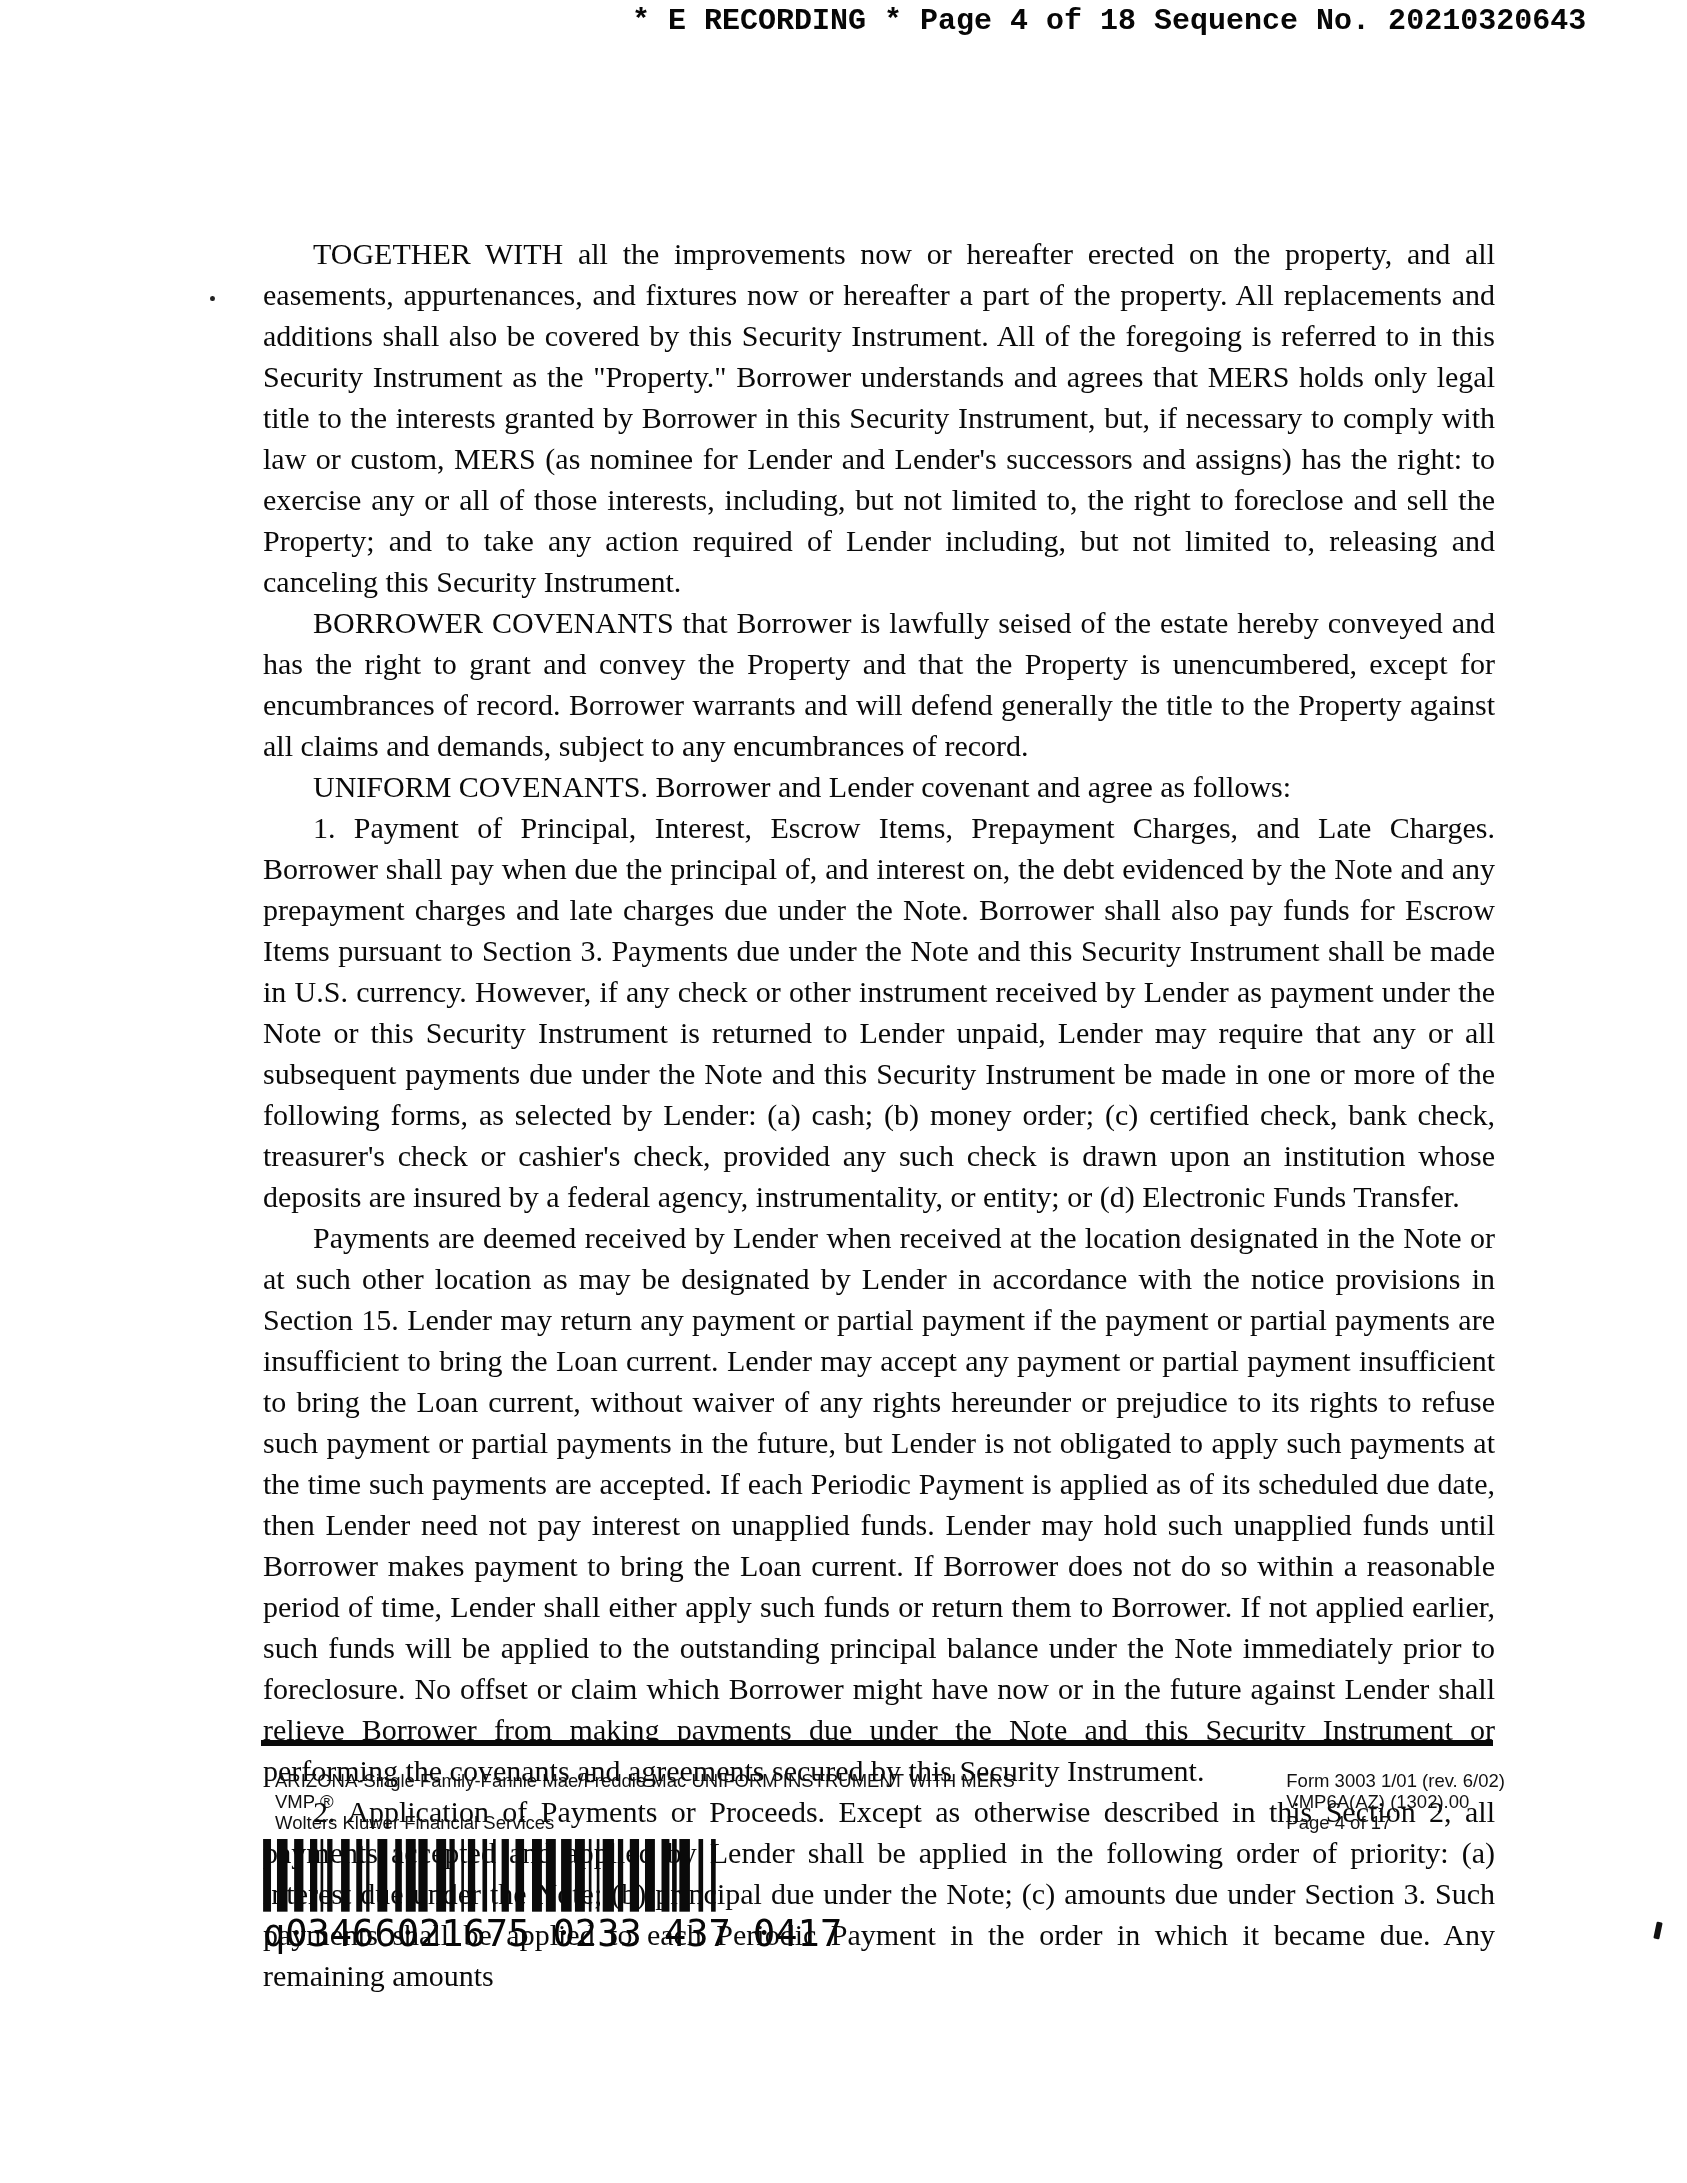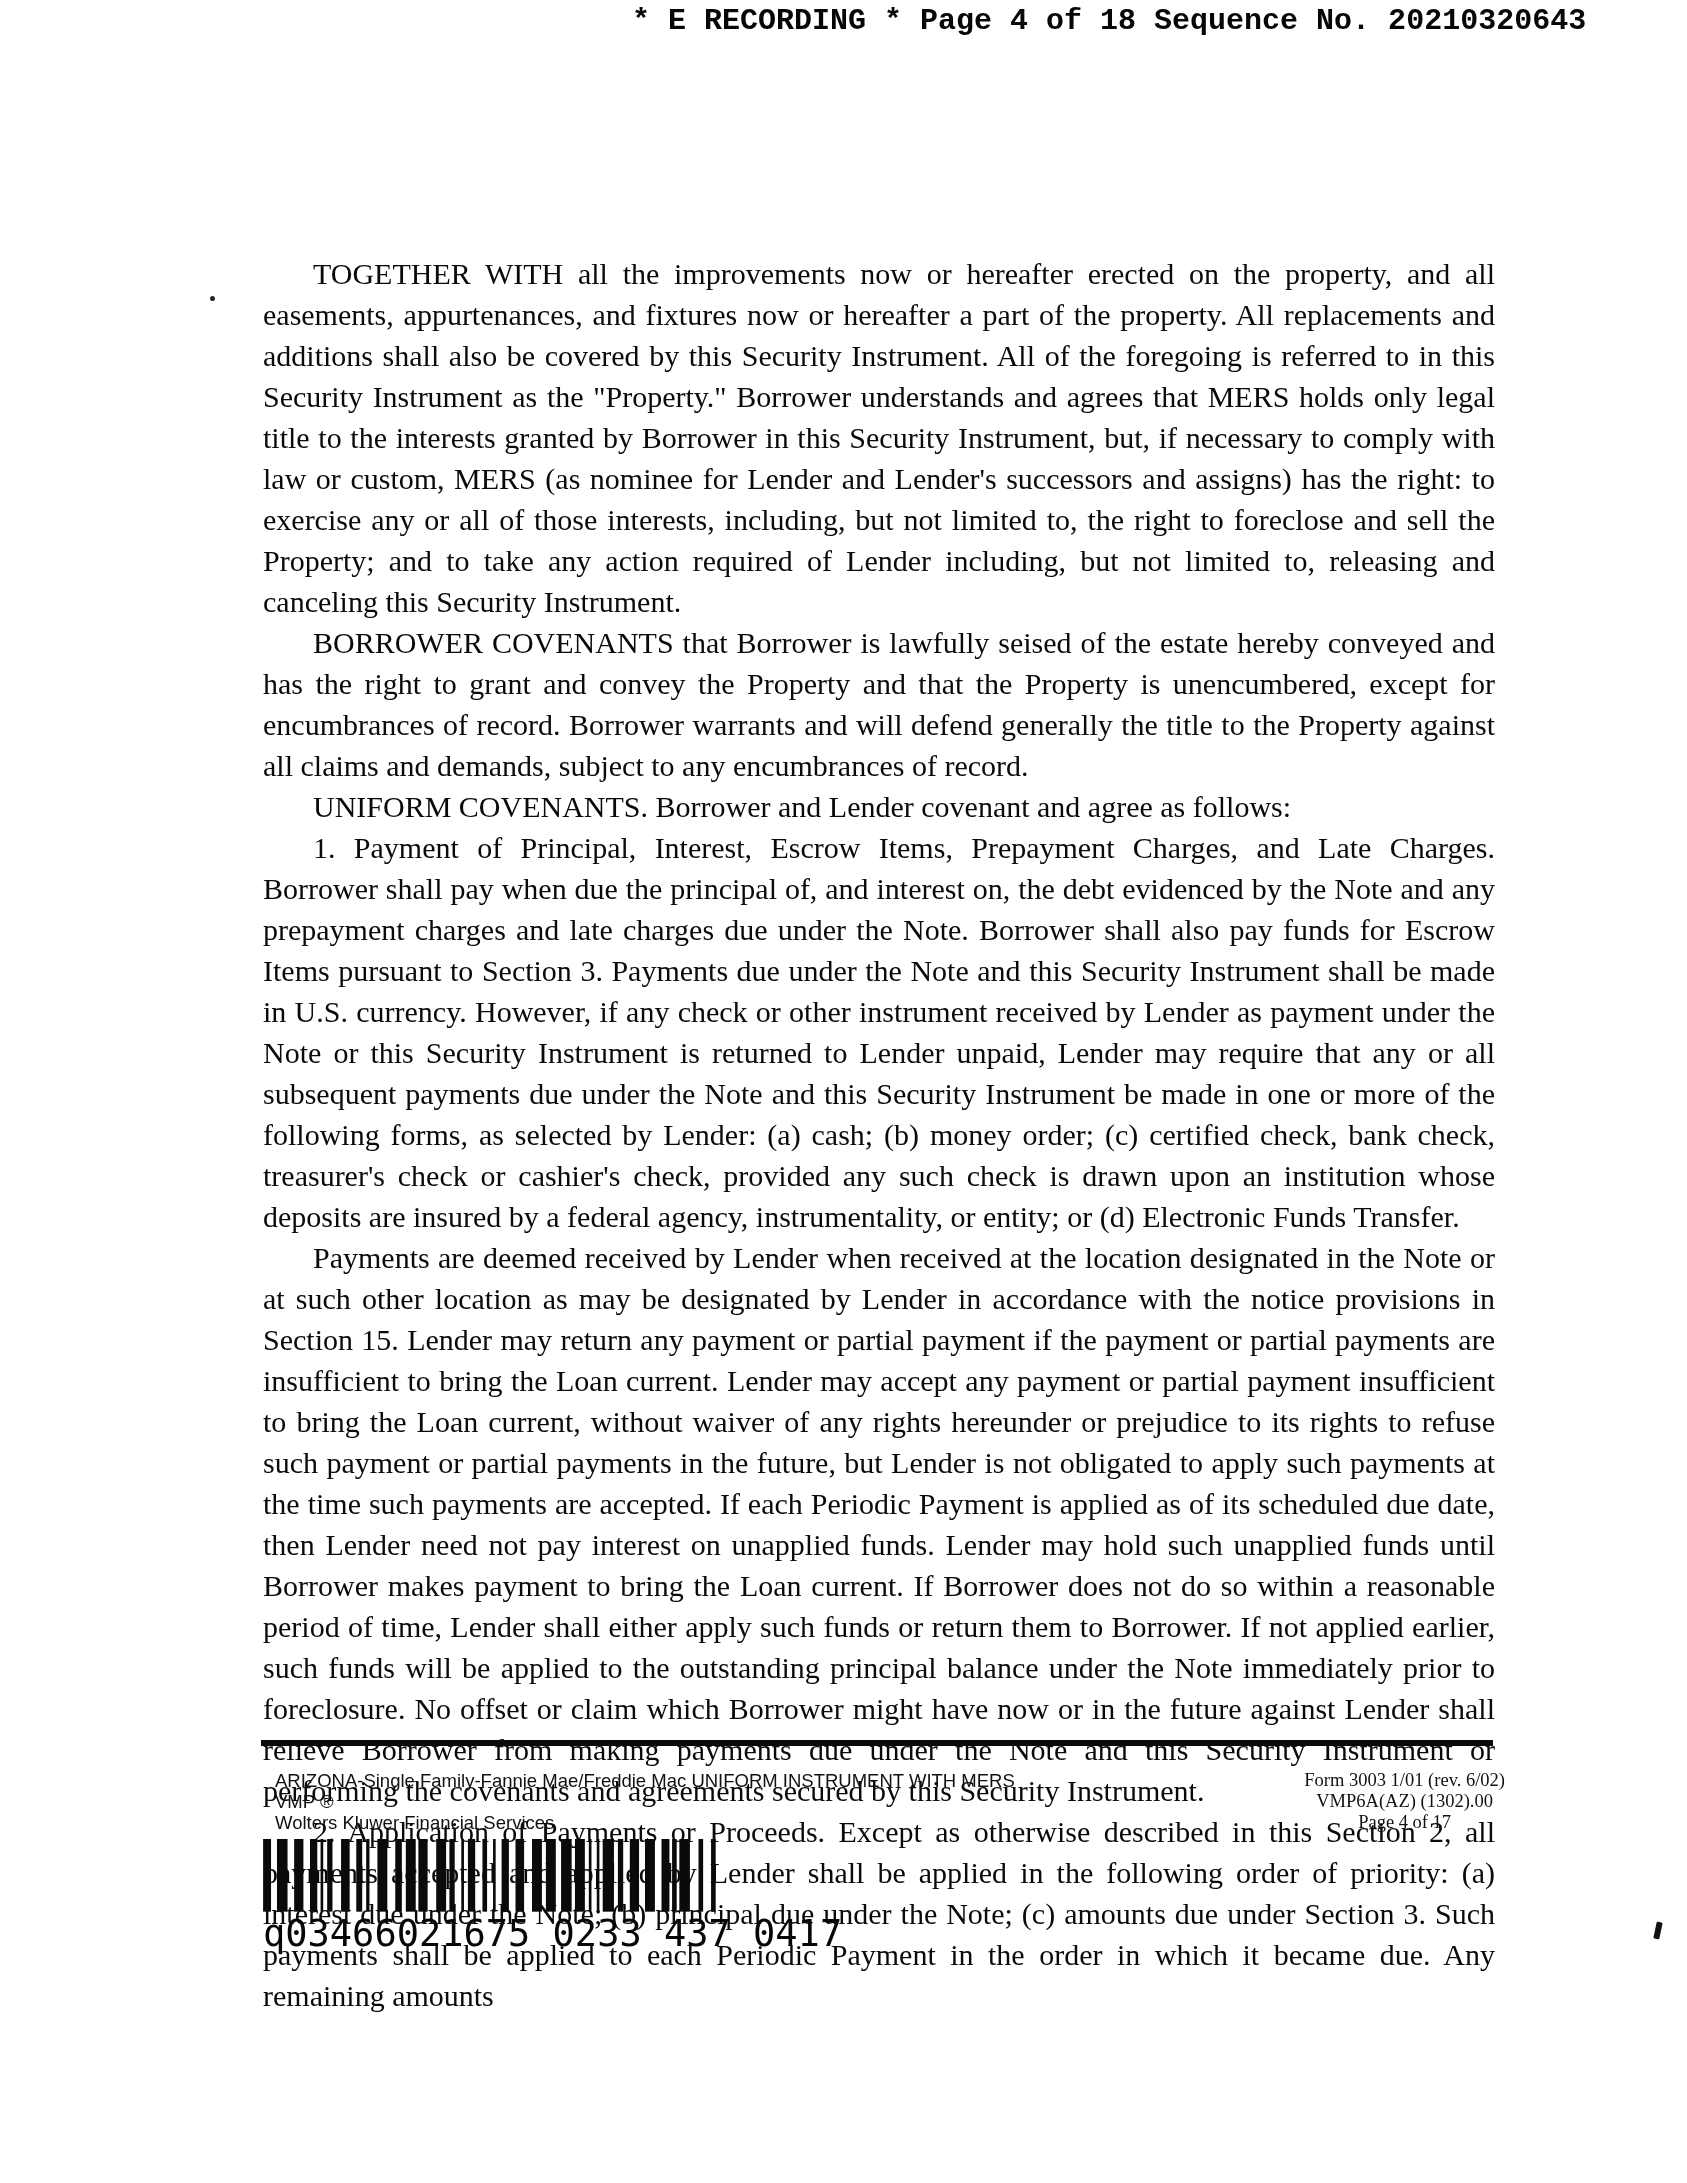--- a/index.html
+++ b/index.html
@@ -26,21 +26,20 @@
   }
 
   .doc-body {
     position: absolute;
     left: 263px;
     top: 233px;
     width: 1232px;
     font-size: 30px;
     line-height: 41px;
     text-align: justify;
-    margin-top: 20px;
   }
   .doc-body p.para {
     margin: 0;
     text-indent: 50px;
   }
   .doc-body b { font-weight: normal; }
 
   .footer-rule {
     position: absolute;
     left: 261px;
@@ -55,21 +54,21 @@
     left: 275px;
     top: 1770px;
     width: 1230px;
     font-family: "Liberation Sans", sans-serif;
     font-size: 18.5px;
     line-height: 21px;
     color: #111;
   }
   .footer .cols { display: flex; justify-content: space-between; align-items: flex-start; }
   .footer .left  { text-align: left;  white-space: nowrap; }
-  .footer .right { text-align: center; white-space: nowrap; font-family: Liberation Serif, serif; }
+  .footer .right { text-align: left; white-space: nowrap; }
 
   .barcode {
     position: absolute;
     left: 263px;
     top: 1839px;
     width: 466px;
     height: 74px;
   }
   .barcode svg { display: block; }
 

